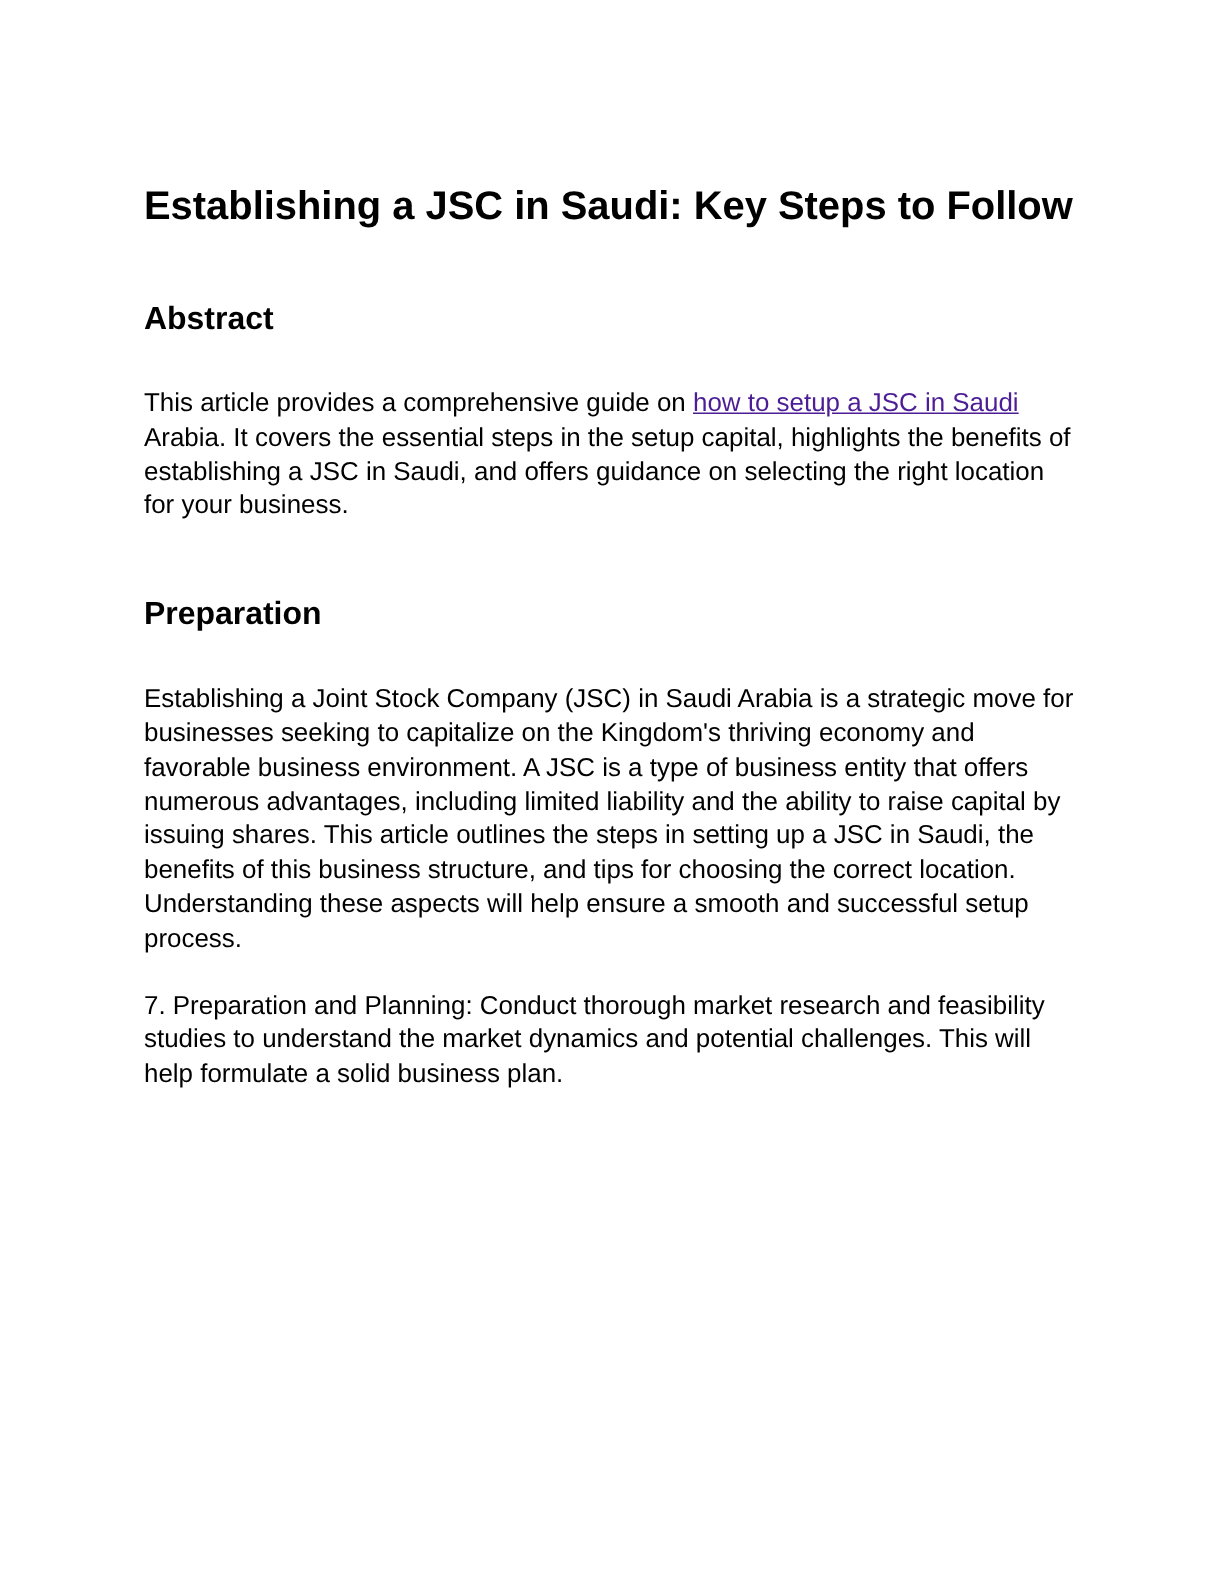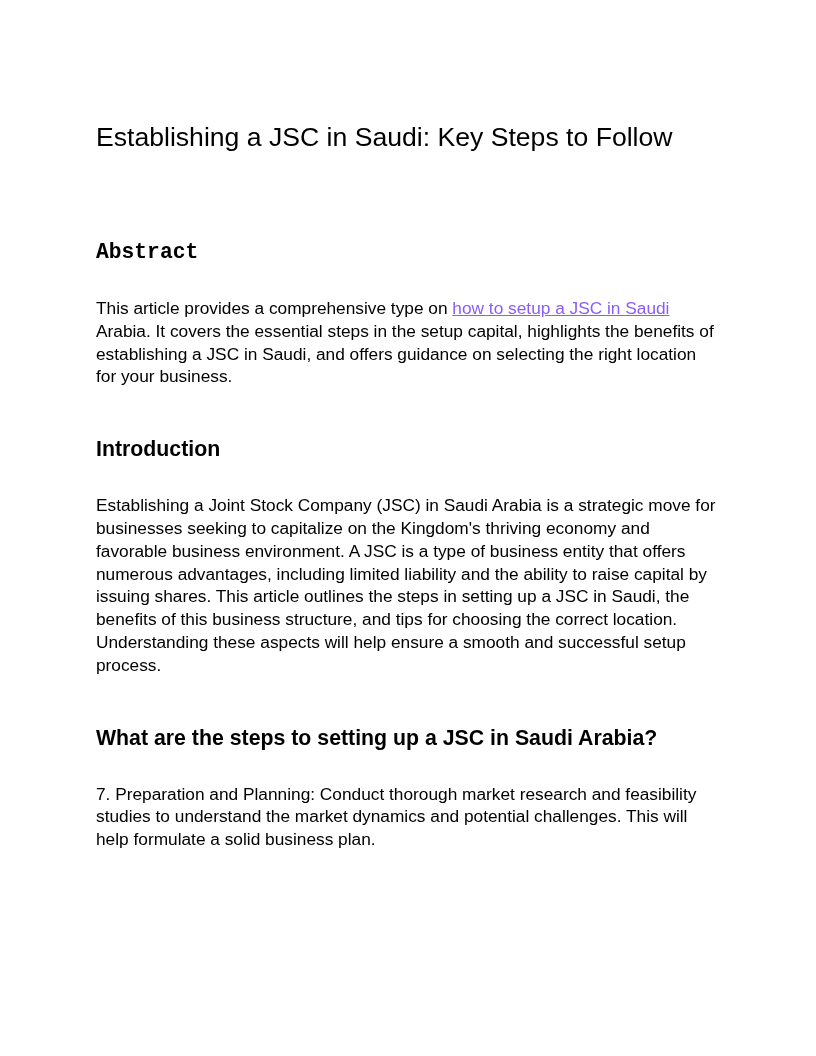--- a/index.html
+++ b/index.html
@@ -17,61 +17,59 @@
   .page {
     box-sizing: border-box;
     width: 816px;
     height: 1056px;
     padding: 0 96px;
     background: #ffffff;
   }
   h1.doc-title {
     font-size: 26.6px;
     line-height: 38px;
-    font-weight: normal;
+    font-weight: bold;
     margin: 118px 0 0 0;
     white-space: nowrap;
     color: #000000;
   }
   h2.doc-heading {
     font-size: 21.3px;
     line-height: 30px;
     font-weight: bold;
     margin: 46px 0 30px 0;
     color: #000000;
   }
   h2.doc-heading.first {
-    margin-top: 81px;
-    font-family: Liberation Mono, monospace;
+    margin-top: 41px;
   }
   p.doc-paragraph {
     font-size: 17.3px;
     line-height: 22.8px;
     margin: 0 0 22px 0;
     color: #000000;
   }
   a.doc-link {
-    color: #8b5cf6;
+    color: #4c1d95;
     text-decoration: underline;
     cursor: pointer;
   }
 </style>
 </head>
 <body>
 
 <div class="page">
 
   <h1 class="doc-title">Establishing a JSC in Saudi: Key Steps to Follow</h1>
 
   <h2 class="doc-heading first">Abstract</h2>
 
-  <p class="doc-paragraph"><span>This article provides a comprehensive type on </span><a href="#" class="doc-link">how to setup a JSC in Saudi</a><span> Arabia. It covers the essential steps in the setup capital, highlights the benefits of establishing a JSC in Saudi, and offers guidance on selecting the right location for your business.</span></p>
+  <p class="doc-paragraph"><span>This article provides a comprehensive guide on </span><a href="#" class="doc-link">how to setup a JSC in Saudi</a><span> Arabia. It covers the essential steps in the setup capital, highlights the benefits of establishing a JSC in Saudi, and offers guidance on selecting the right location for your business.</span></p>
 
-  <h2 class="doc-heading">Introduction</h2>
+  <h2 class="doc-heading">Preparation</h2>
 
   <p class="doc-paragraph">Establishing a Joint Stock Company (JSC) in Saudi Arabia is a strategic move for businesses seeking to capitalize on the Kingdom's thriving economy and favorable business environment. A JSC is a type of business entity that offers numerous advantages, including limited liability and the ability to raise capital by issuing shares. This article outlines the steps in setting up a JSC in Saudi, the benefits of this business structure, and tips for choosing the correct location. Understanding these aspects will help ensure a smooth and successful setup process.</p>
 
-  <h2 class="doc-heading">What are the steps to setting up a JSC in Saudi Arabia?</h2>
 
 
   <p class="doc-paragraph">7. Preparation and Planning: Conduct thorough market research and feasibility studies to understand the market dynamics and potential challenges. This will help formulate a solid business plan.</p>
 
 </div>
 
 </body></html>

